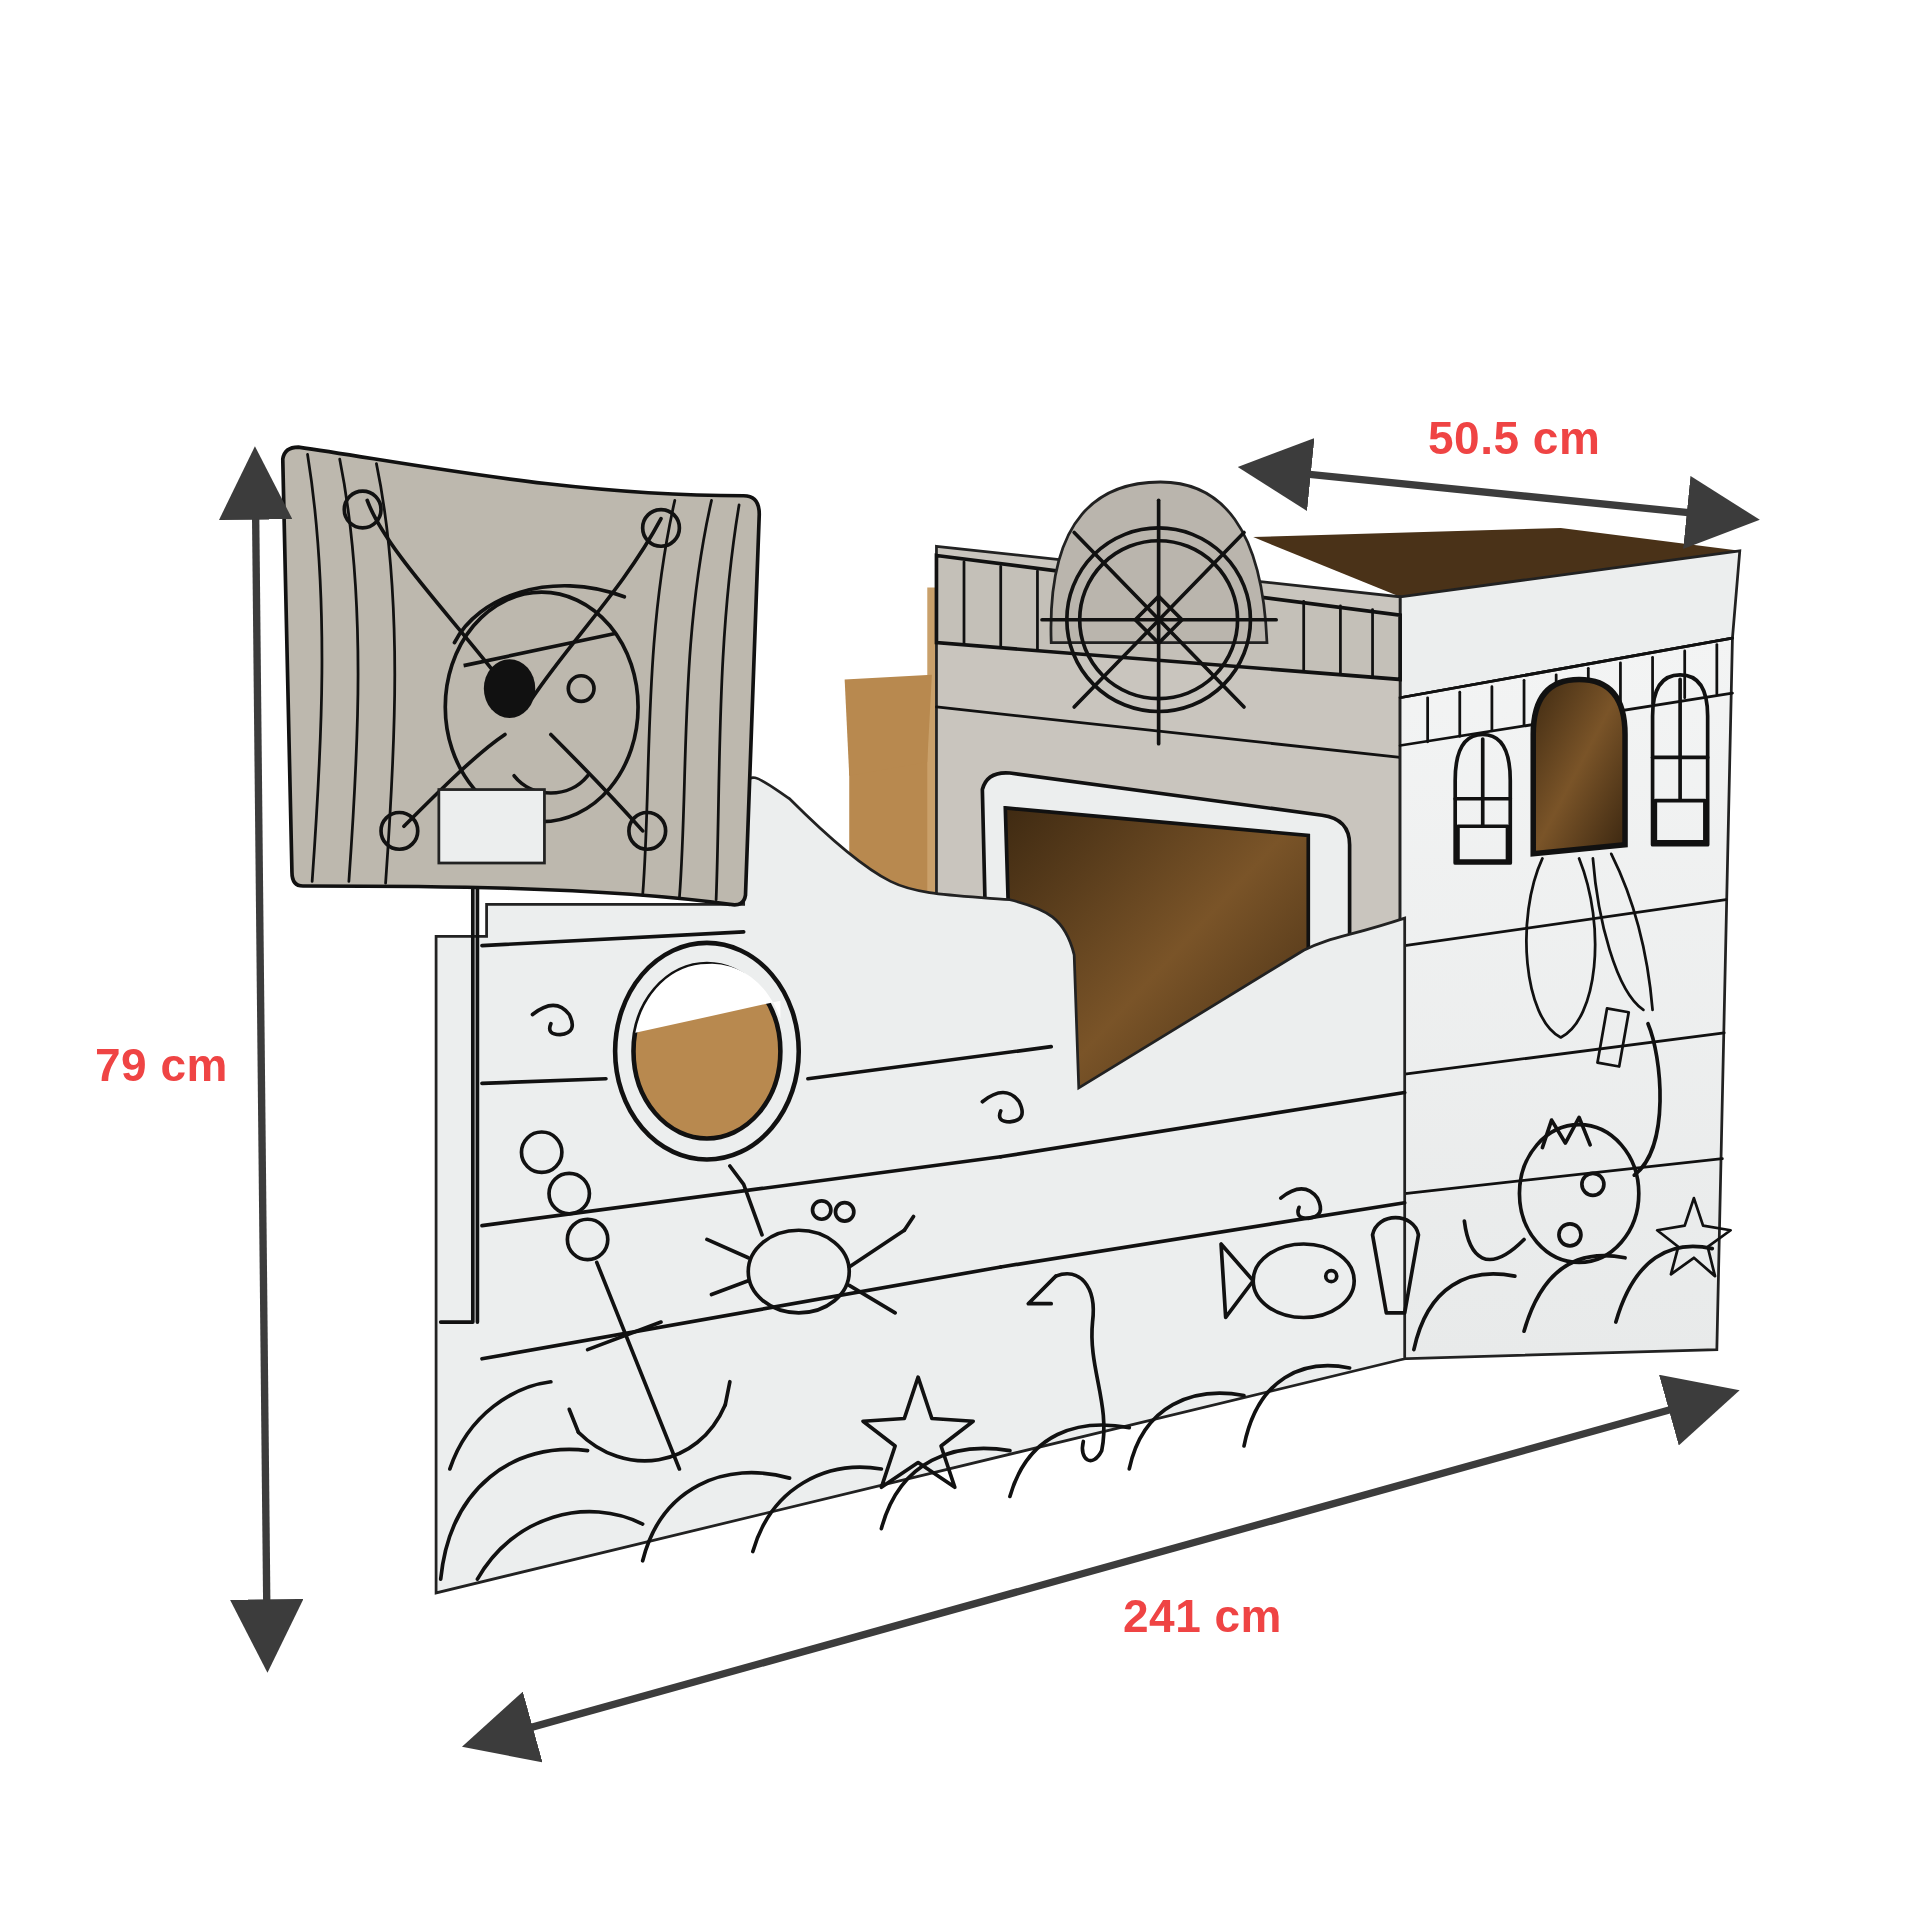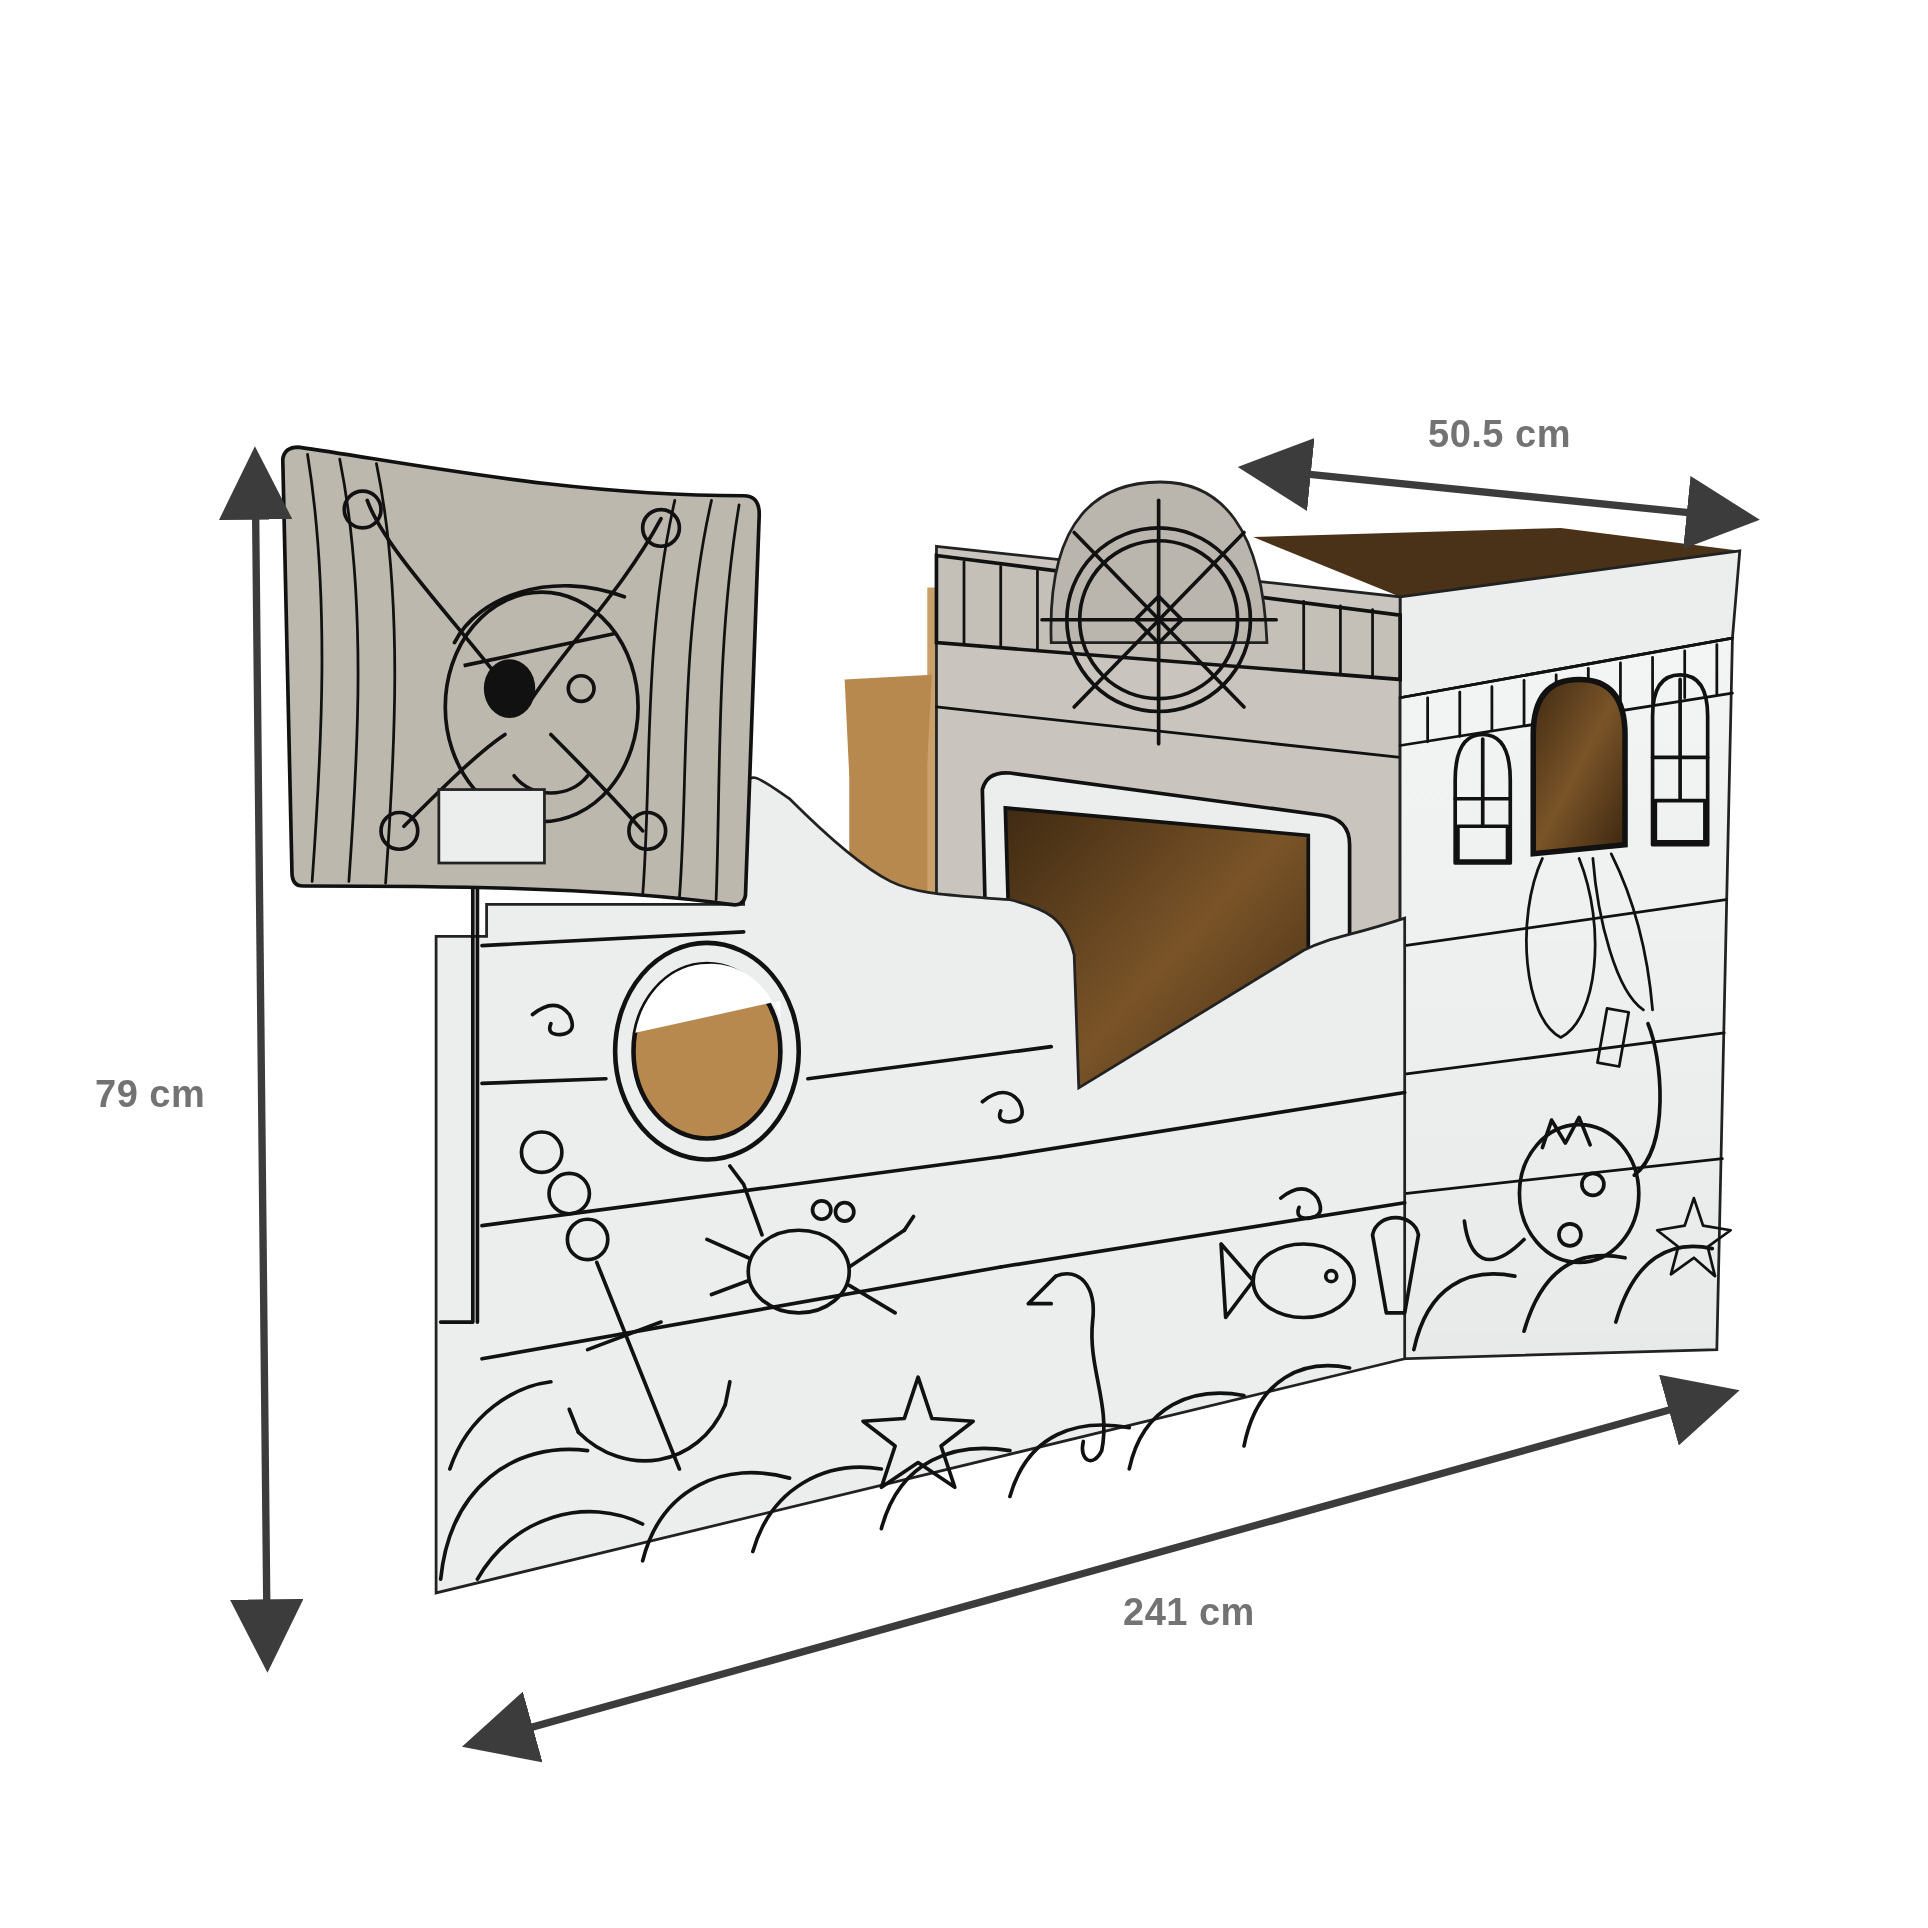--- a/index.html
+++ b/index.html
@@ -3,27 +3,27 @@
 <meta charset="utf-8">
 <style>
   html, body { margin: 0; padding: 0; background: #ffffff; }
   body { width: 1928px; height: 1928px; position: relative; overflow: hidden; }
   .stage { position: absolute; left: 0; top: 0; width: 1928px; height: 1928px; }
   .stage svg { position: absolute; left: 0; top: 0; }
   .dim-label {
     position: absolute;
     font-family: "Liberation Sans", "DejaVu Sans", sans-serif;
     font-weight: 700;
-    font-size: 38px;
+    font-size: 46px;
     line-height: 1;
-    color: #737373;
+    color: #ef4444;
     white-space: nowrap;
     letter-spacing: 0.5px;
   }
-  #label-height { left: 95px; top: 1075px; }
+  #label-height { left: 95px; top: 1042px; }
   #label-depth  { left: 1428px; top: 415px; }
   #label-length { left: 1123px; top: 1593px; }
   .line-art { fill: none; stroke: #111; stroke-width: 4; stroke-linecap: round; stroke-linejoin: round; }
   .thin { stroke-width: 3; }
 </style>
 </head>
 <body>
 
 <div class="stage">
   <svg width="1928" height="1928" viewBox="0 0 2100 2100">

